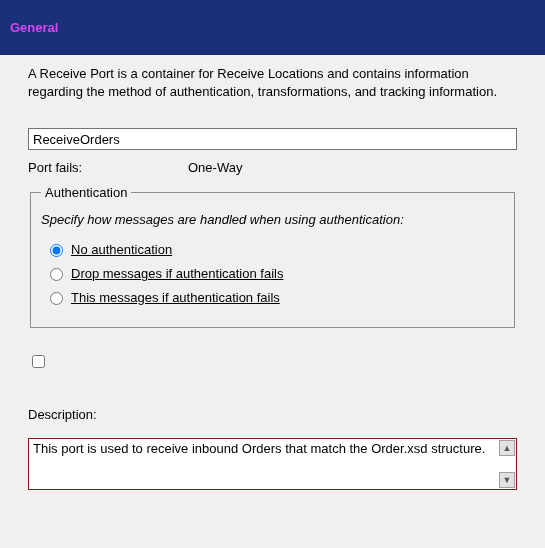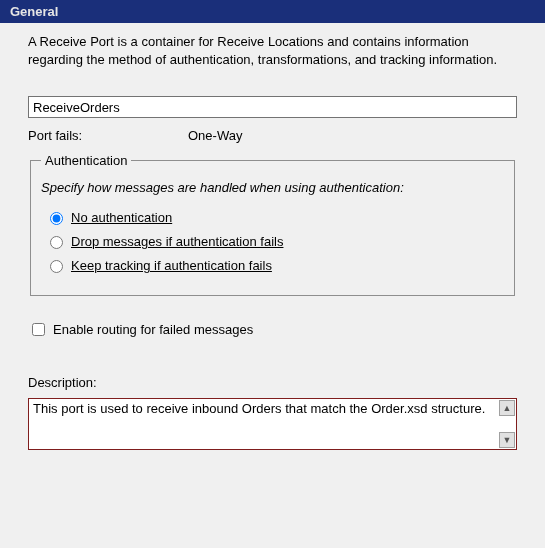--- a/index.html
+++ b/index.html
@@ -8,23 +8,23 @@
       font-family: Tahoma, Arial, sans-serif;
       font-size: 13px;
       background: #f0f0f0;
       color: #000;
       width: 545px;
       height: 548px;
       overflow: hidden;
     }
     .header {
       background: #1a2f7a;
-      color: #e5e5e5;
+      color: #d946ef;
       font-weight: bold;
-      padding: 4px 10px;
+      padding: 20px 10px;
       font-size: 13px;
     }
     .content {
       padding: 10px 28px;
     }
     .intro {
       margin-bottom: 28px;
       line-height: 1.35;
     }
     .row {
@@ -63,21 +63,21 @@
       text-decoration: underline;
     }
     .radio-row input { margin-right: 8px; }
     .cbrow {
       margin-top: 24px;
       margin-bottom: 36px;
       display: flex;
       align-items: center;
     }
     .cbrow input { margin-right: 8px; }
-    .desc-label { margin-bottom: 8px; }
+    .desc-label { margin-bottom: 16px; }
     .desc-wrap {
       position: relative;
       border: 1px solid #7f1d1d;
       background: #fff;
       height: 52px;
     }
     .desc-text {
       padding: 2px 20px 2px 4px;
       line-height: 1.3;
     }
@@ -127,27 +127,26 @@
       <span>No authentication</span>
     </label>
 
     <label class="radio-row">
       <input type="radio" name="auth" style="">
       <span>Drop messages if authentication fails</span>
     </label>
 
     <label class="radio-row">
       <input type="radio" name="auth" style="">
-      <span>Keep tracking if authentication fails</span>
+      <span>This messages if authentication fails</span>
     </label>
   </fieldset>
 
   <label class="cbrow">
     <input type="checkbox" style="">
-    <span>Enable routing for failed messages</span>
   </label>
 
   <div class="desc-label">Description:</div>
   <div class="desc-wrap">
     <div class="desc-text">This port is used to receive inbound Orders that match the Order.xsd structure.</div>
     <div class="sb-btn sb-up">▲</div>
     <div class="sb-btn sb-down">▼</div>
   </div>
 
 </div>

